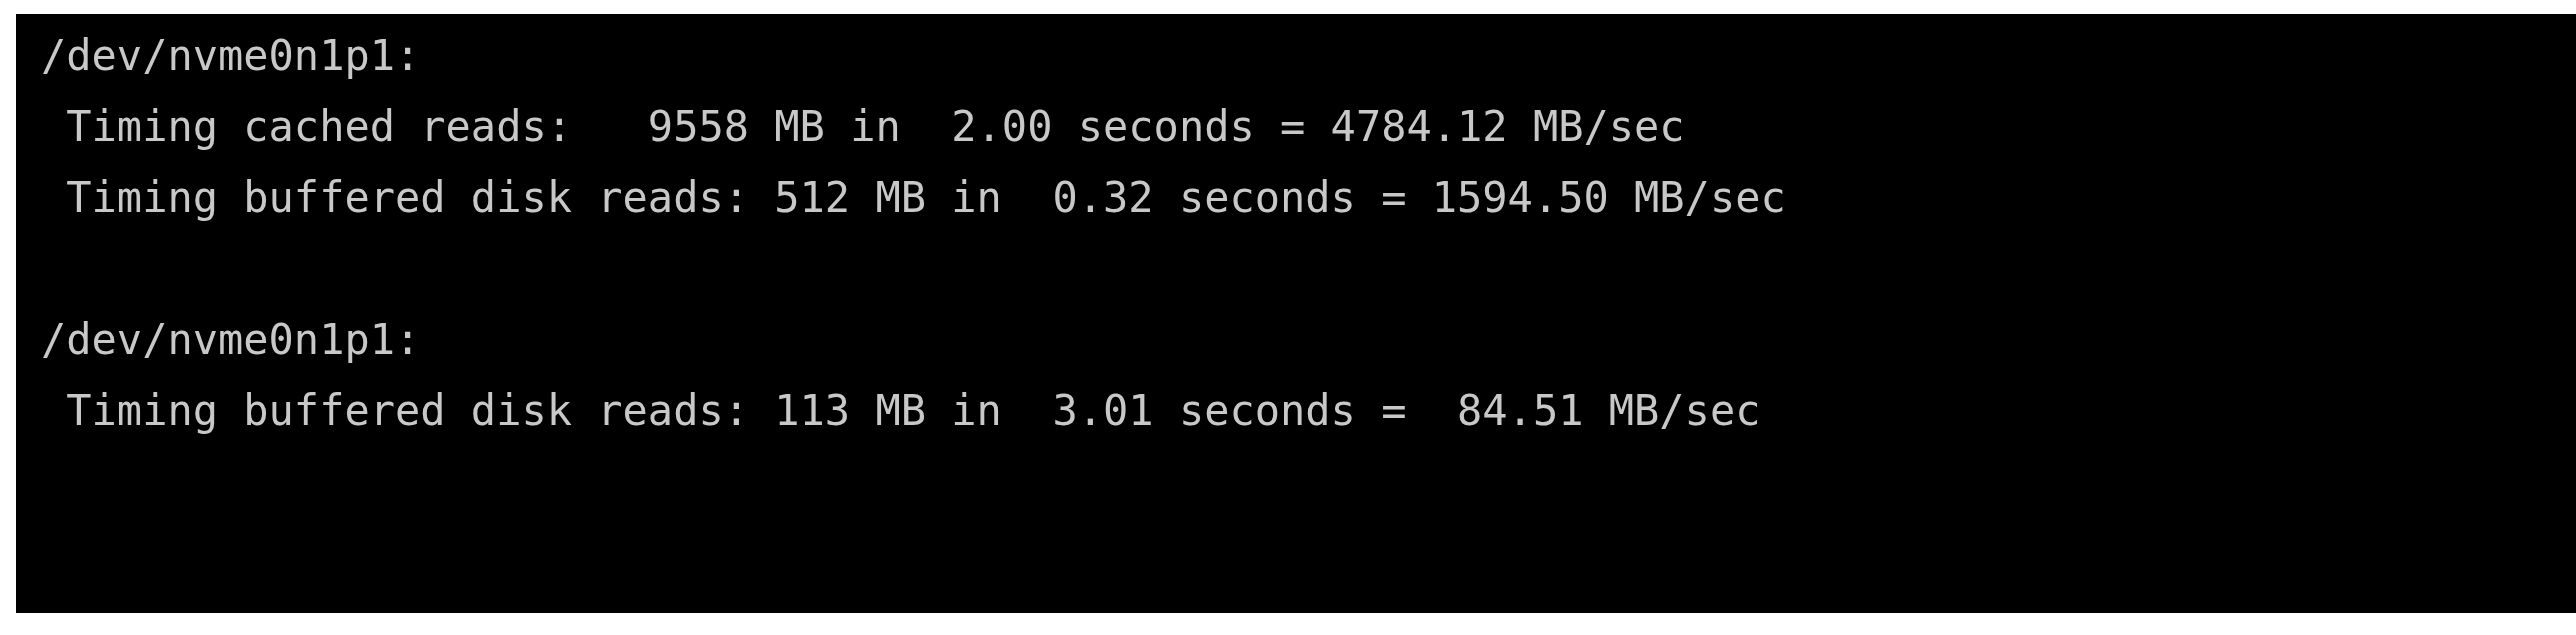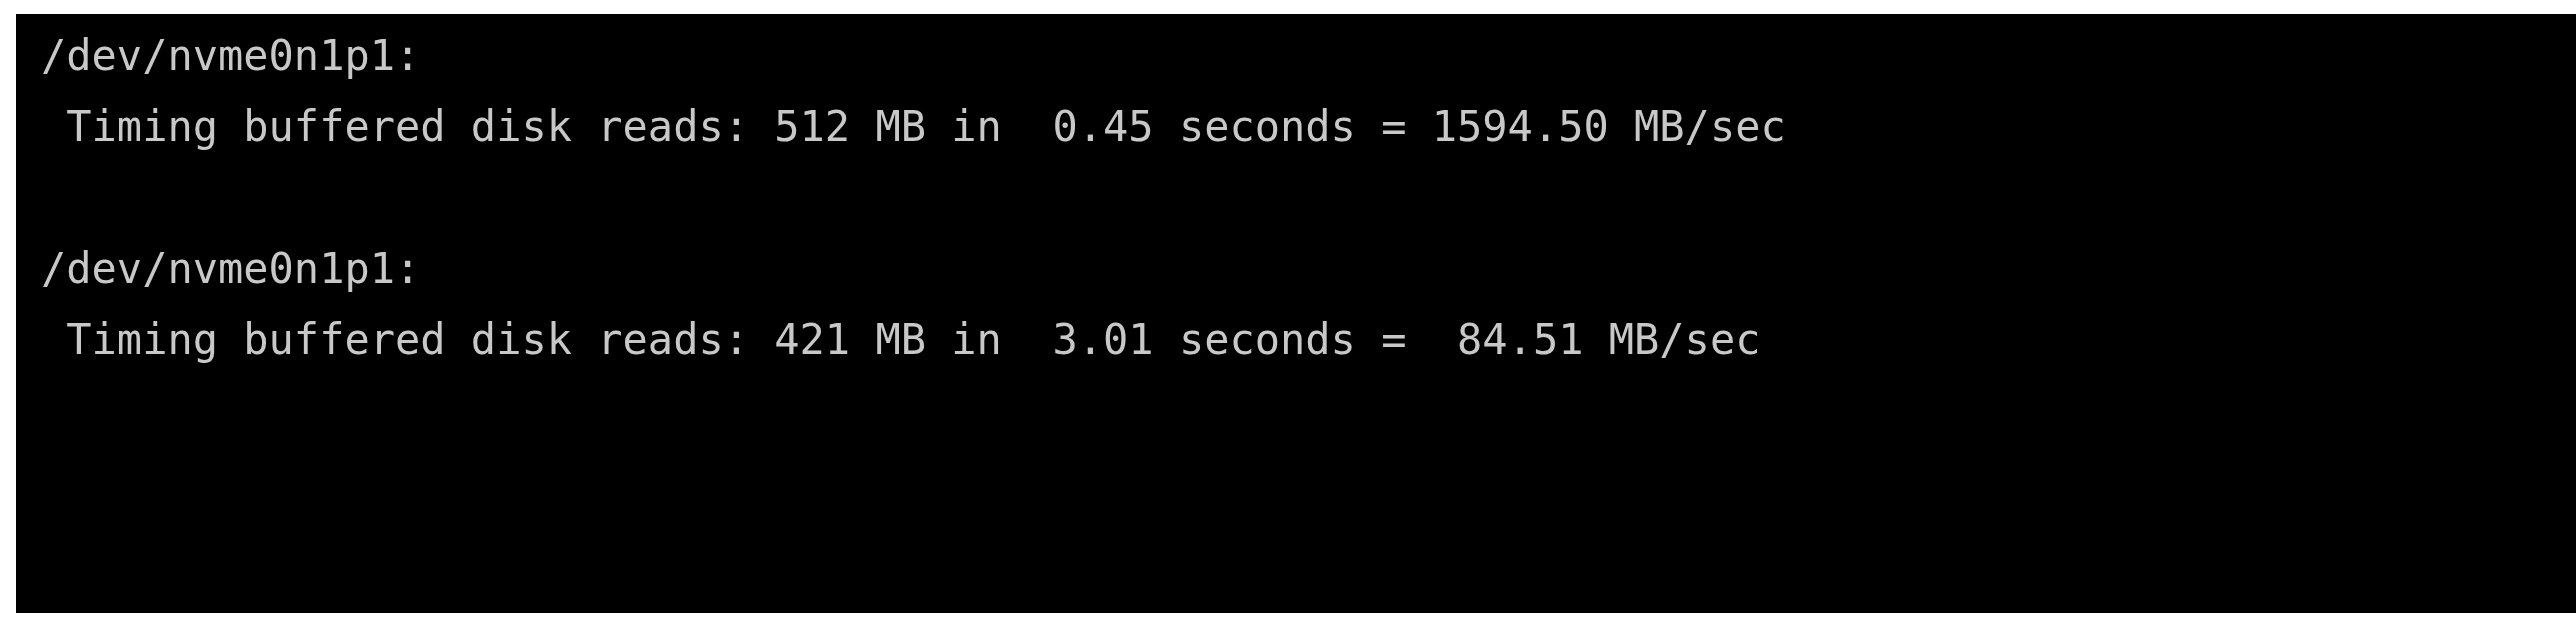--- a/index.html
+++ b/index.html
@@ -60,28 +60,29 @@
 </head>
 <body>
 
 <div id="screen">
 
   <div id="terminal">
     <div id="terminal-lines">
 
       <span class="term-line">/dev/nvme0n1p1:</span>
 
+      <span class="term-line"> Timing cached reads:   9558 MB in  2.00 seconds = 4784.12 MB/sec</span>
 
-      <span class="term-line"> Timing buffered disk reads: 512 MB in  0.45 seconds = 1594.50 MB/sec</span>
+      <span class="term-line"> Timing buffered disk reads: 512 MB in  0.32 seconds = 1594.50 MB/sec</span>
 
 
       <span class="term-line blank"></span>
 
       <span class="term-line">/dev/nvme0n1p1:</span>
 
 
-      <span class="term-line"> Timing buffered disk reads: 421 MB in  3.01 seconds =  84.51 MB/sec</span>
+      <span class="term-line"> Timing buffered disk reads: 113 MB in  3.01 seconds =  84.51 MB/sec</span>
 
     </div>
   </div>
 
 </div>
 
 
 </body></html>

